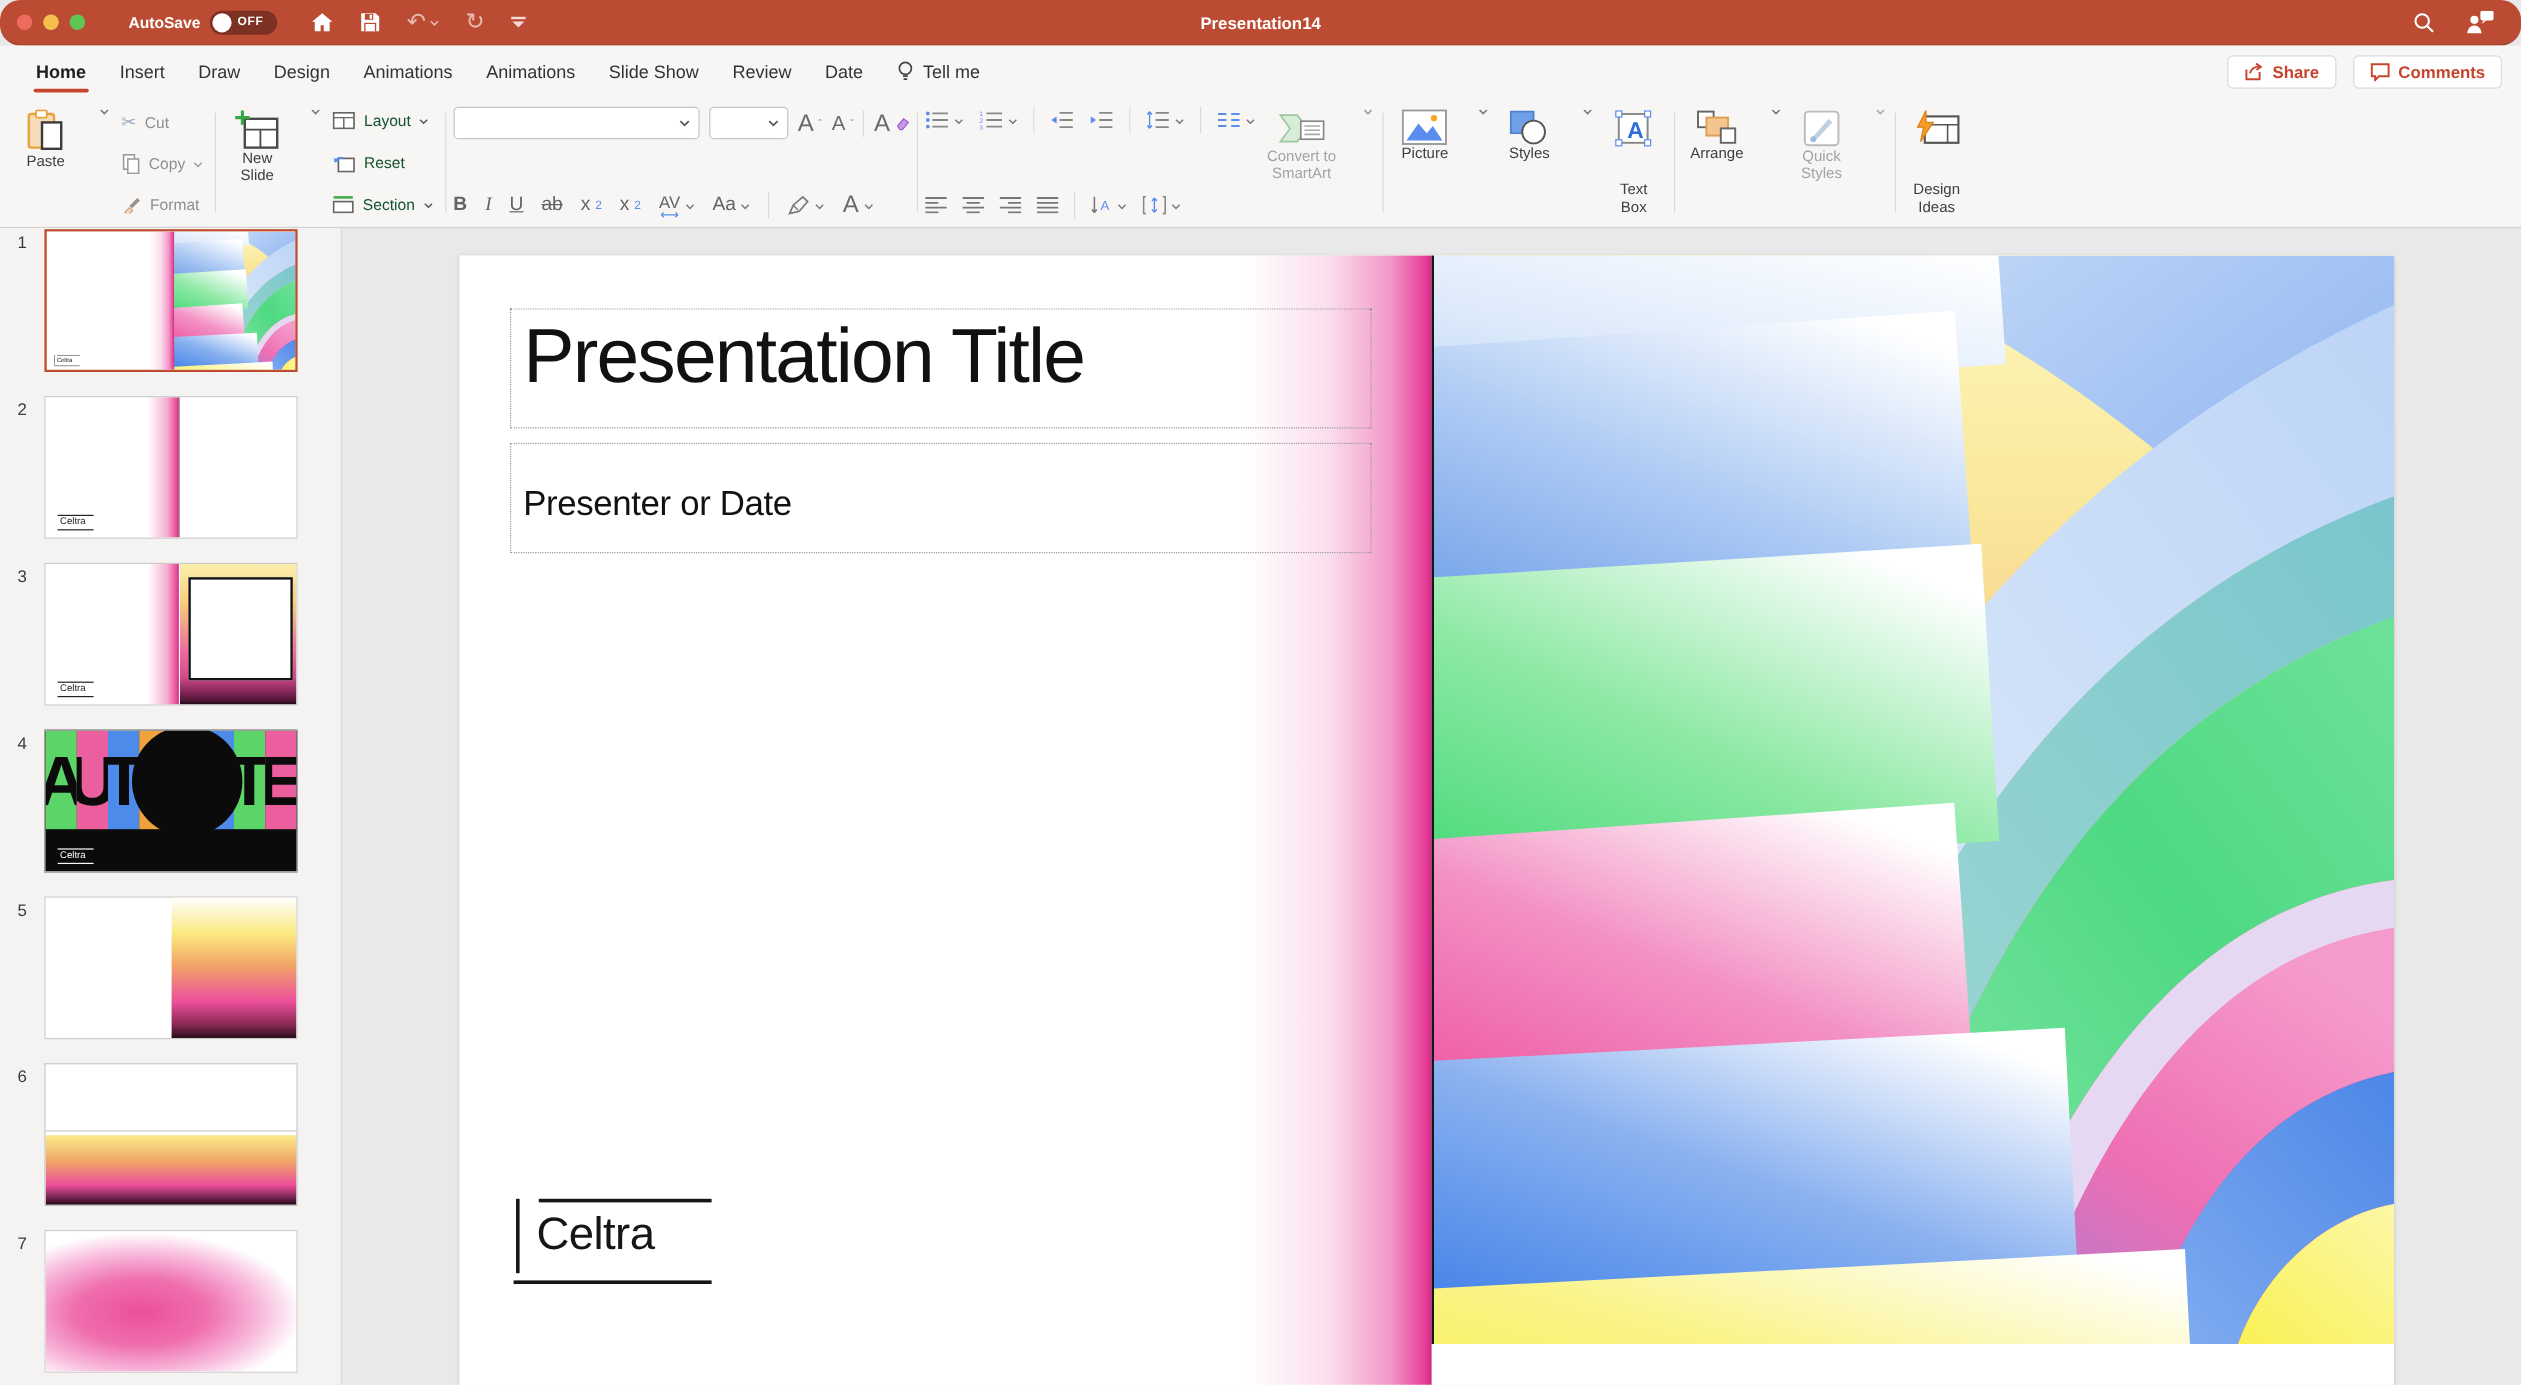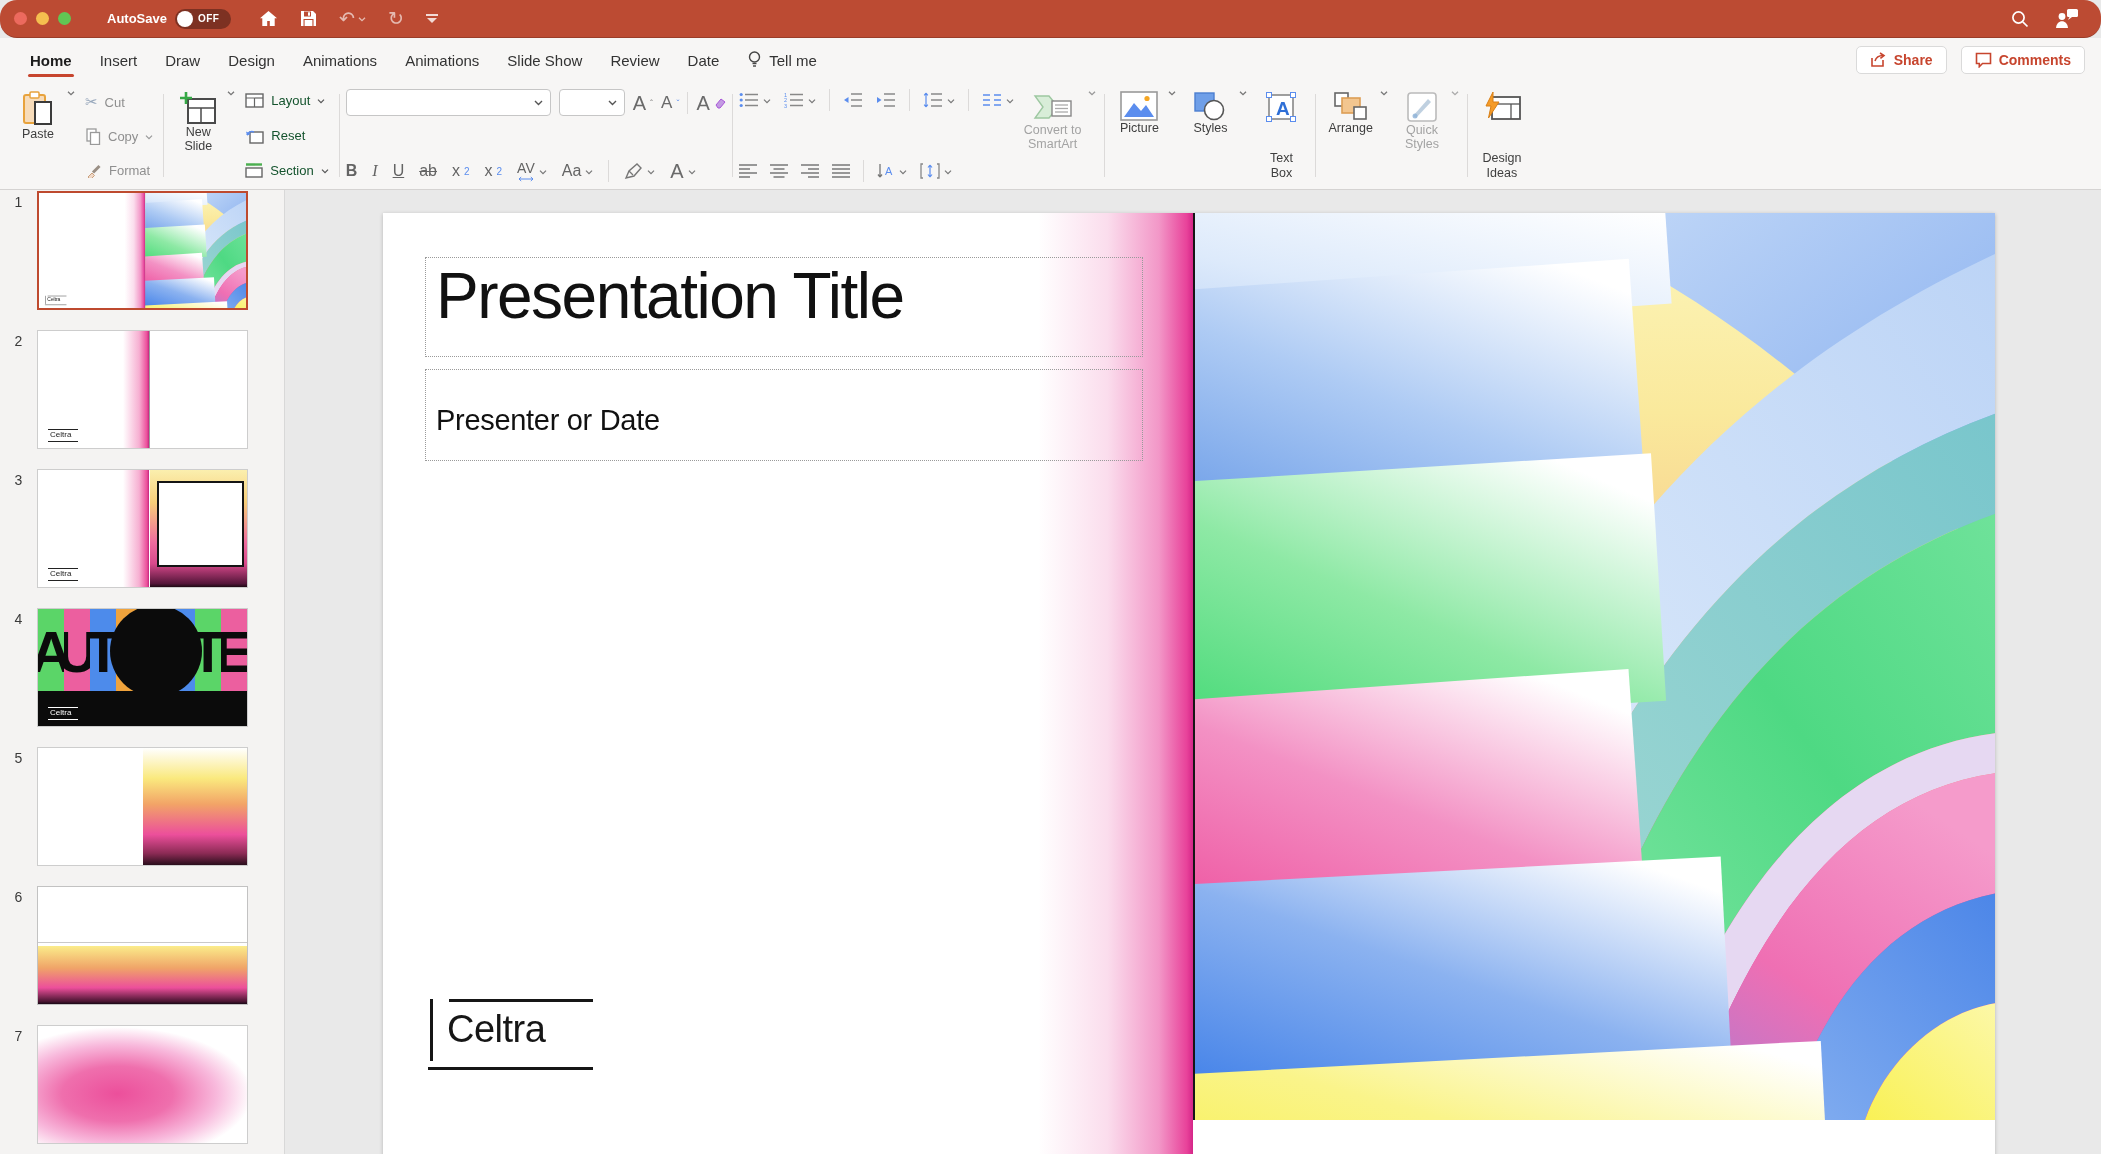--- a/index.html
+++ b/index.html
@@ -47,21 +47,21 @@
 
   
   .toolbar { height:108px; background:#F7F6F5; border-bottom:1px solid #D5D3D2;
              display:flex; align-items:stretch; padding:0 8px; flex:none; }
   .vdiv { width:1px; background:#DCDAD9; margin:12px 4px; flex:none; }
   .group { display:flex; align-items:stretch; padding:7px 4px; gap:8px; }
   .bigbtn { display:flex; flex-direction:column; align-items:center; justify-content:space-between;
             padding:2px 4px; font-size:12.5px; color:#3e3e3e; text-align:center; min-width:52px; }
   .bigbtn .lbl { line-height:1.15; white-space:pre-line; }
   .bigbtn.disabled { color:#A3A3A3; }
-  .withchev { display:flex; align-items:flex-start; gap:3px; }
+  .withchev { display:flex; align-items:flex-start; gap:19px; }
   .smallcol { display:flex; flex-direction:column; justify-content:space-between; padding:4px 2px; }
   .smallbtn { display:flex; align-items:center; gap:7px; font-size:13px; color:#14532d; white-space:nowrap; }
   .smallbtn.dim { color:#8F8F8F; }
   .fontgrp { display:flex; flex-direction:column; justify-content:space-between; padding:7px 2px; }
   .comborow { display:flex; align-items:center; gap:8px; }
   .combo { background:#fff; border:1px solid #C6C6C6; border-radius:4px; height:27px;
            display:flex; align-items:center; justify-content:flex-end; padding:0 7px; }
   .combo.name { width:205px; } .combo.size { width:66px; }
   .fmtrow { display:flex; align-items:center; gap:15px; color:#646464; font-size:16px; }
   .fmt { display:flex; align-items:center; gap:4px; cursor:default; }
@@ -206,20 +206,21 @@
       <span class="tb-ic dim">
         <span class="glyph">↻</span>
       </span>
       <span class="tb-ic">
         <span class="custbar">
           <span class="bar"></span>
             <span class="tri"></span>
         </span>
       </span>
     </div>
+    <div class="tb-title">Presentation14</div>
     <div class="tb-right">
       <span>
         <svg class="icon-svg" width="18" height="18" viewBox="0 0 18 18">
           <circle cx="7.5" cy="7.5" r="5.6" fill="none" stroke="#fff" stroke-width="1.7"></circle>
           <line x1="11.8" y1="11.8" x2="16.5" y2="16.5" stroke="#fff" stroke-width="1.7"></line>
           </svg>
       </span>
       <span>
         <svg class="icon-svg" width="24" height="19" viewBox="0 0 24 19">
           <rect x="12" y="0" width="11" height="8" rx="1.5" fill="#fff"></rect>

